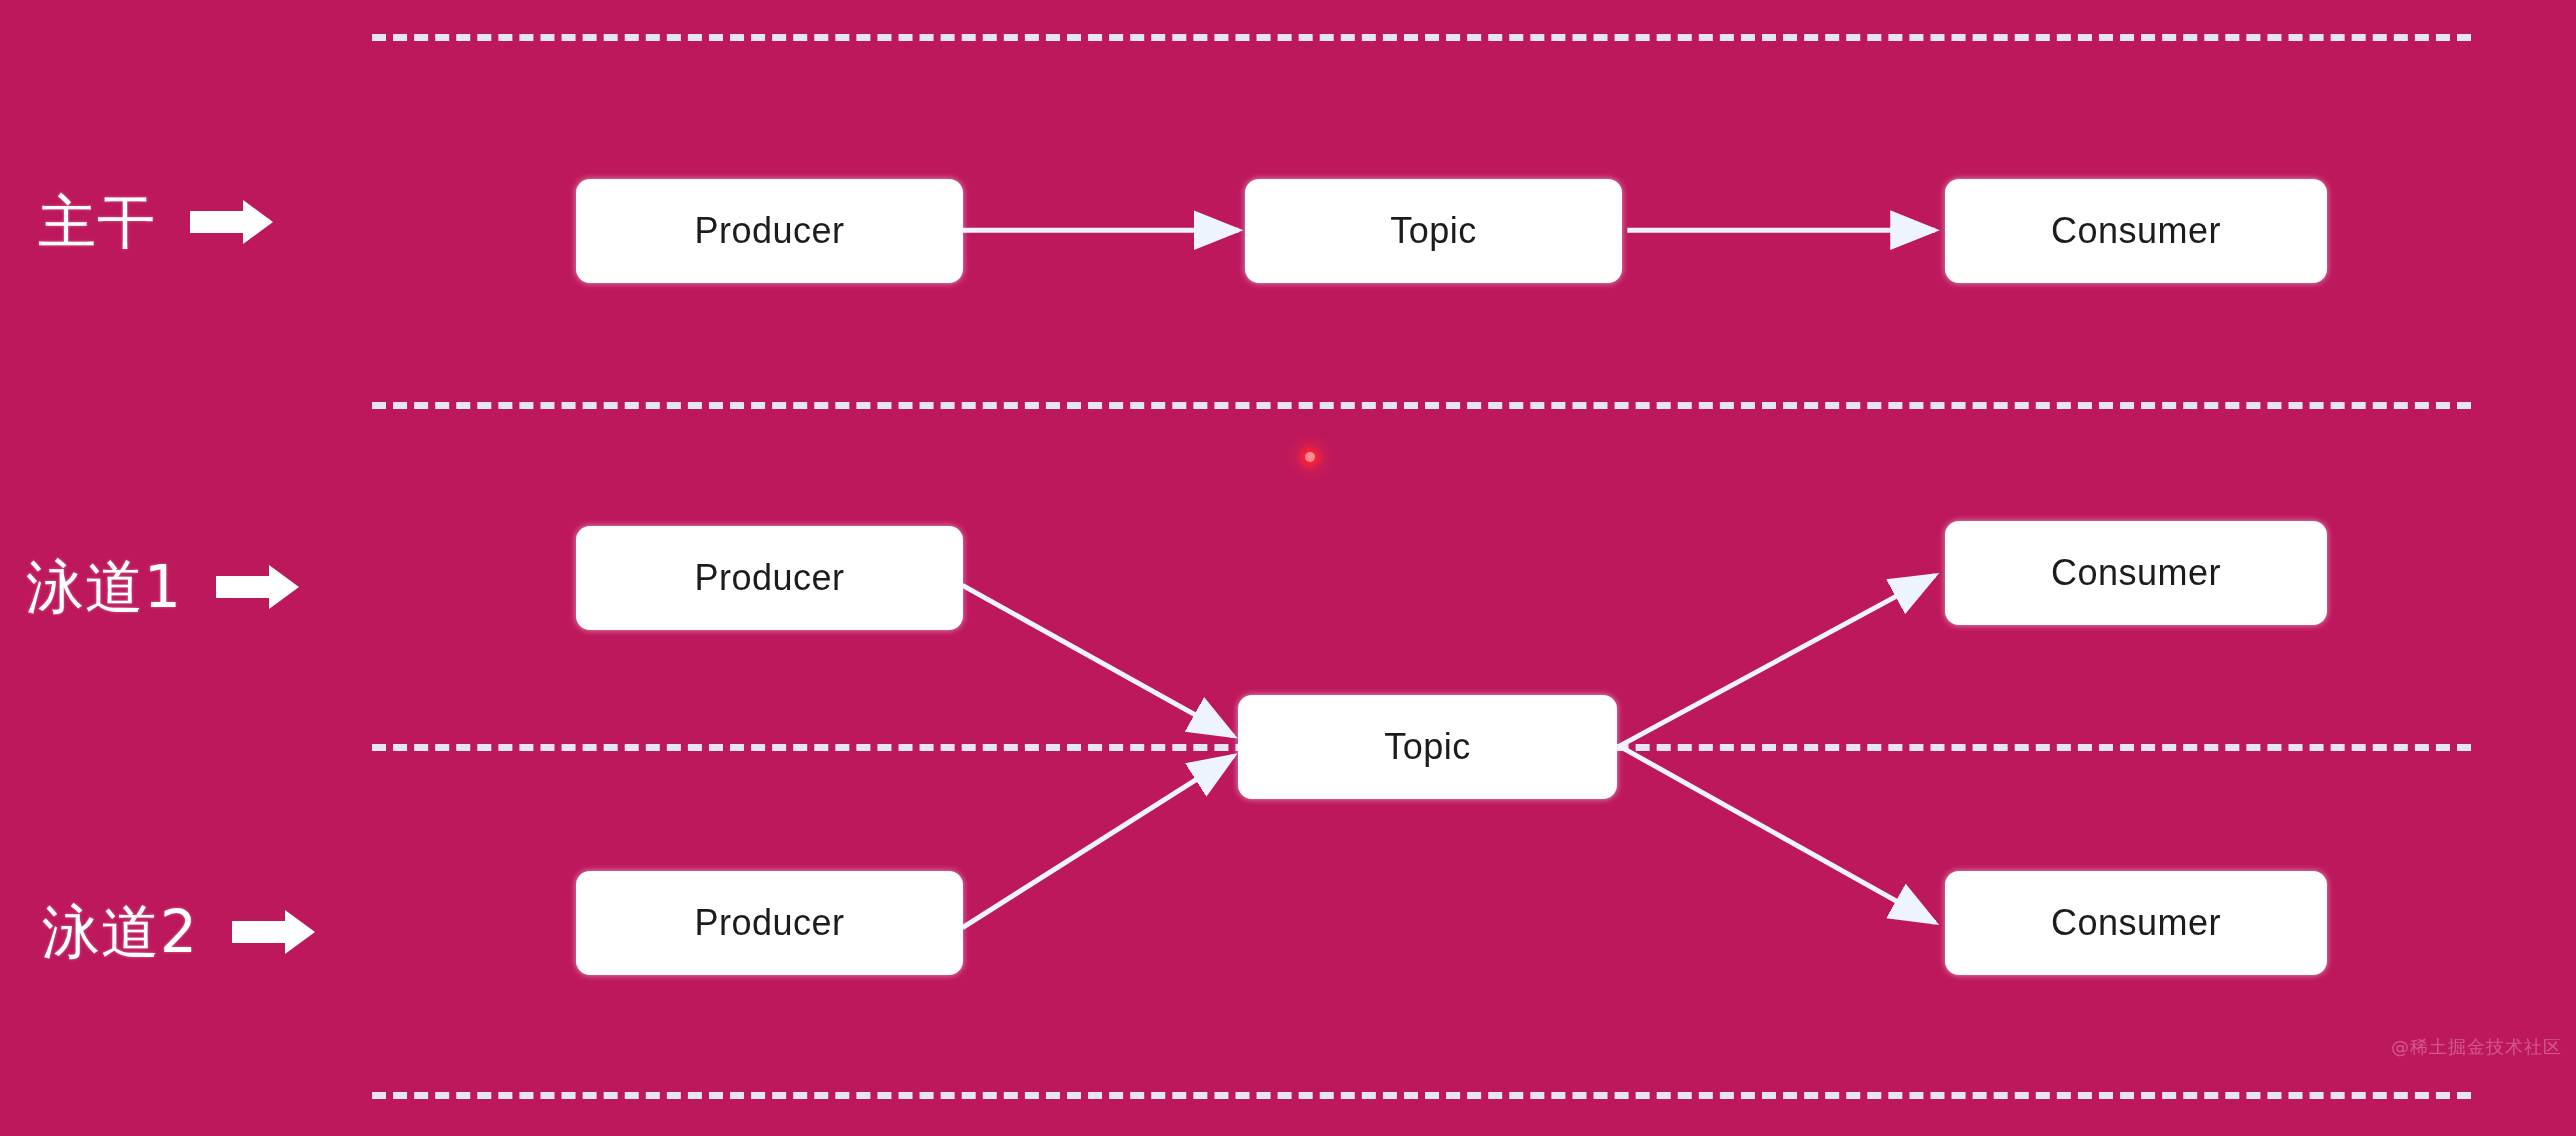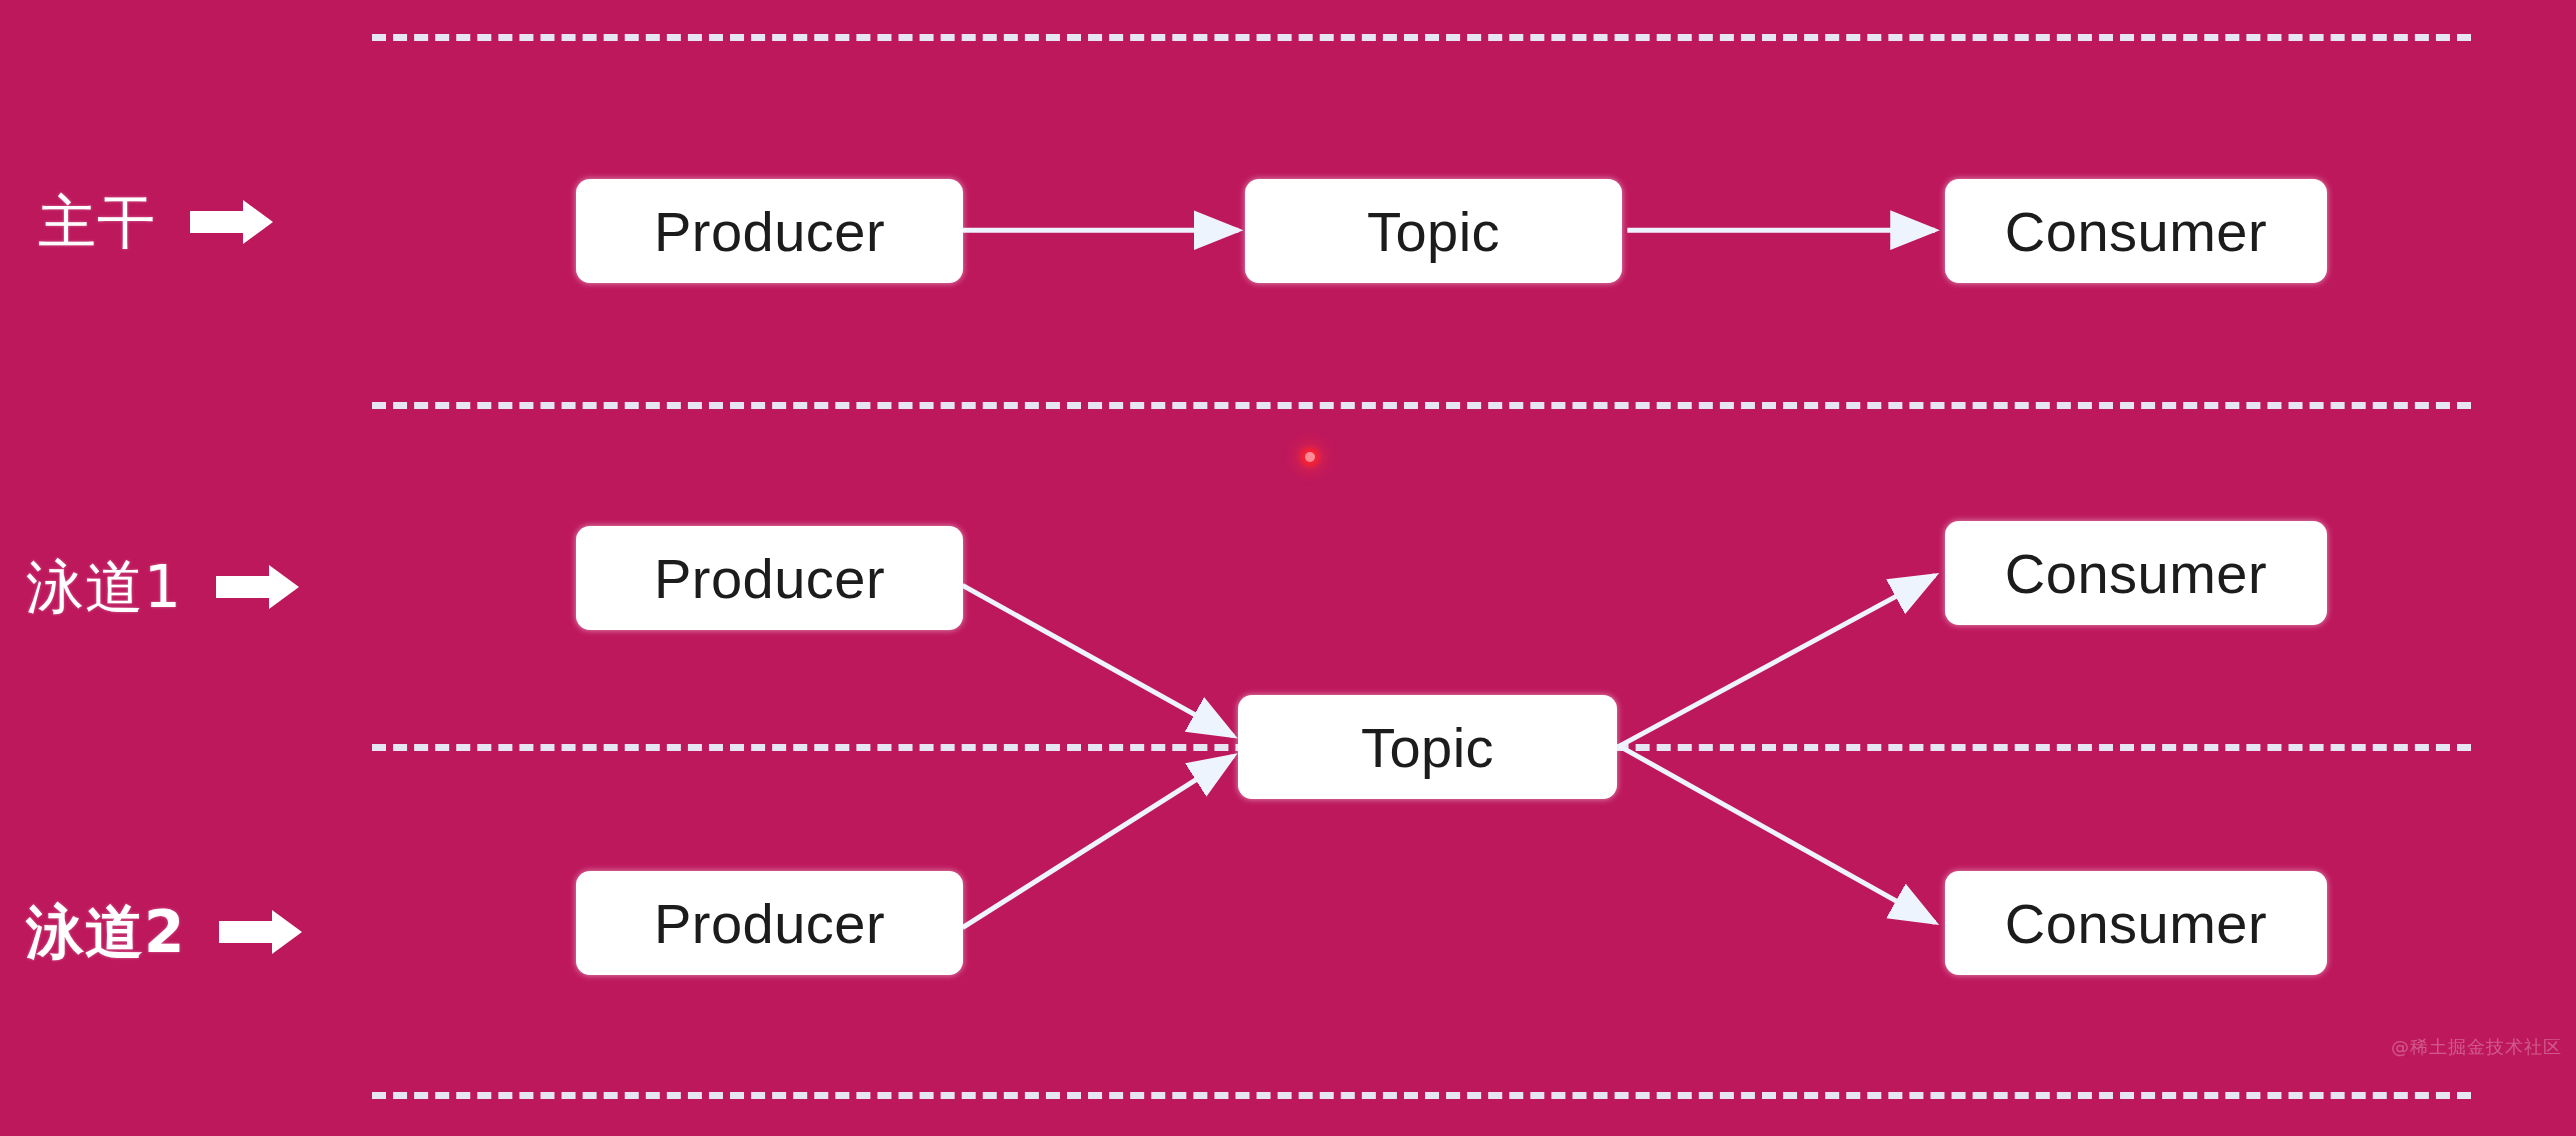--- a/index.html
+++ b/index.html
@@ -69,21 +69,21 @@
   
   .node {
     position: absolute;
     background: #ffffff;
     border-radius: 14px;
     box-shadow: 0 0 6px rgba(255,255,255,0.55);
     display: flex;
     align-items: center;
     justify-content: center;
     color: #1c1c1c;
-    font-size: 56px;
+    font-size: 36px;
     letter-spacing: 0.5px;
     font-family: "Liberation Sans", sans-serif;
   }
 
   
   #edges {
     position: absolute;
     left: 0;
     top: 0;
     width: 2576px;
@@ -140,21 +140,21 @@
   </div>
 
   <div class="lane-label" style="left:26px; top:558px;">
     <span class="lane-text">泳道1</span>
     <span class="lane-arrow">
       <span class="shaft"></span>
         <span class="head"></span>
     </span>
   </div>
 
-  <div class="lane-label" style="left:26px; top:903px;font-weight:bold;">
+  <div class="lane-label" style="left:42px; top:903px;">
     <span class="lane-text">泳道2</span>
     <span class="lane-arrow">
       <span class="shaft"></span>
         <span class="head"></span>
     </span>
   </div>
 
   <svg id="edges" viewBox="0 0 2596 1145" xmlns="http://www.w3.org/2000/svg">
     <defs>
       <marker id="arrowhead" markerWidth="11" markerHeight="11" refX="9" refY="4" orient="auto" markerUnits="strokeWidth">

